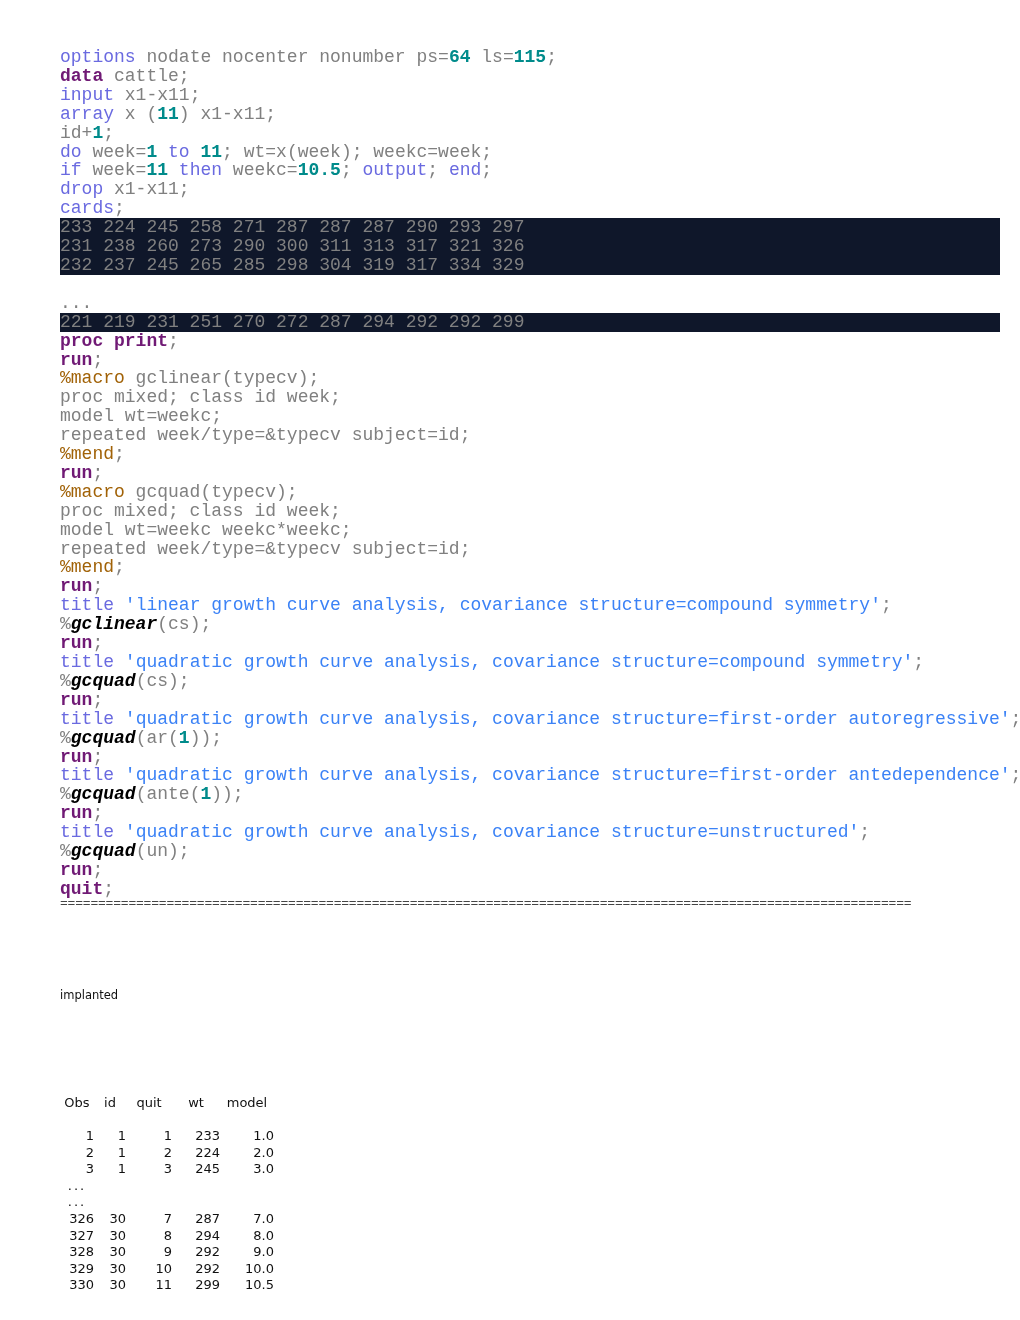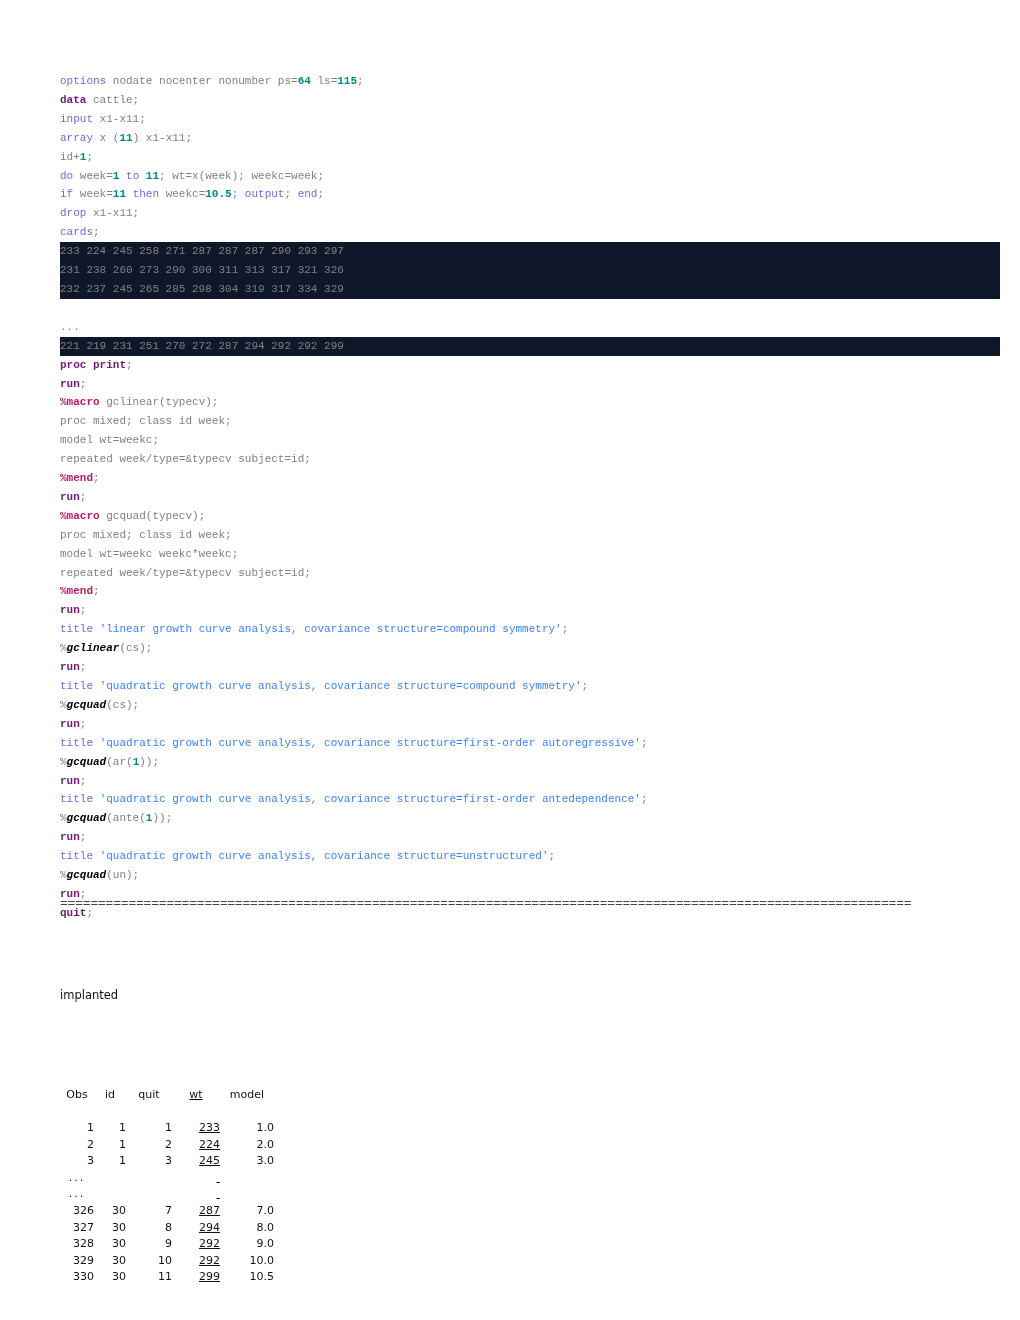--- a/index.html
+++ b/index.html
@@ -15,38 +15,38 @@
   }
   .page {
     position: relative;
     width: 1020px;
     height: 1320px;
     background: #ffffff;
   }
   .code-block {
     position: absolute;
     left: 60px;
-    top: 72px;
+    top: 48px;
     width: 940px;
     font-family: "Liberation Mono", "DejaVu Sans Mono", monospace;
-    font-size: 11px;
+    font-size: 18px;
     line-height: 18.9px;
     white-space: pre;
     color: #808080;
   }
   .code-line {
     white-space: pre;
     min-height: 18.9px;
   }
   .hl {
     background: #0f172a;
   }
   .kw-blue   { color: #6a6ae0; }
   .kw-navy   { color: #701a75; font-weight: bold; }
-  .kw-macro  { color: #be185d; font-weight: bold; }
+  .kw-macro  { color: #a16207; font-weight: normal; }
   .mname     { color: #000000; font-weight: bold; font-style: italic; }
   .num       { color: #008b8b; font-weight: bold; }
   .str       { color: #3b82f6; }
   .plain     { color: #808080; }
 
   .sep-line {
     position: absolute;
     left: 60px;
     top: 896px;
     width: 900px;
@@ -68,35 +68,36 @@
     line-height: 16.6px;
     color: #111111;
     white-space: pre;
   }
   .listing .lst-line { white-space: pre; min-height: 16.6px; }
   .listing .spacer { height: 16.6px; }
 
   .out-table {
     border-collapse: collapse;
     font-family: "DejaVu Sans", sans-serif;
-    font-size: 11px;
+    font-size: 13px;
     color: #111111;
+    margin-top: 8px;
   }
   .out-table td, .out-table th {
     padding: 0 0 0 0;
     line-height: 16.6px;
     font-weight: normal;
     text-align: right;
     white-space: pre;
   }
   .out-table th { text-align: center; }
   .col-obs   { width: 34px; }
   .col-id    { width: 32px; }
   .col-week  { width: 46px; }
-  .col-wt    { width: 48px; text-decoration: underline; }
+  .col-wt    { width: 48px; }
   .col-weekc { width: 54px; }
 </style>
 </head>
 <body>
 
 <div class="page">
 
   <div class="code-block" id="code-block"><div class="code-line"><span class="kw-blue">options</span><span class="plain"> nodate nocenter nonumber ps=</span><span class="num">64</span><span class="plain"> ls=</span><span class="num">115</span><span class="plain">;</span></div><div class="code-line"><span class="kw-navy">data</span><span class="plain"> cattle;</span></div><div class="code-line"><span class="kw-blue">input</span><span class="plain"> x1-x11;</span></div><div class="code-line"><span class="kw-blue">array</span><span class="plain"> x (</span><span class="num">11</span><span class="plain">) x1-x11;</span></div><div class="code-line"><span class="plain">id+</span><span class="num">1</span><span class="plain">;</span></div><div class="code-line"><span class="kw-blue">do</span><span class="plain"> week=</span><span class="num">1</span><span class="plain"> </span><span class="kw-blue">to</span><span class="plain"> </span><span class="num">11</span><span class="plain">; wt=x(week); weekc=week;</span></div><div class="code-line"><span class="kw-blue">if</span><span class="plain"> week=</span><span class="num">11</span><span class="plain"> </span><span class="kw-blue">then</span><span class="plain"> weekc=</span><span class="num">10.5</span><span class="plain">; </span><span class="kw-blue">output</span><span class="plain">; </span><span class="kw-blue">end</span><span class="plain">;</span></div><div class="code-line"><span class="kw-blue">drop</span><span class="plain"> x1-x11;</span></div><div class="code-line"><span class="kw-blue">cards</span><span class="plain">;</span></div><div class="code-line hl"><span class="plain">233 224 245 258 271 287 287 287 290 293 297</span></div><div class="code-line hl"><span class="plain">231 238 260 273 290 300 311 313 317 321 326</span></div><div class="code-line hl"><span class="plain">232 237 245 265 285 298 304 319 317 334 329</span></div><div class="code-line">&nbsp;</div><div class="code-line"><span class="plain">...</span></div><div class="code-line hl"><span class="plain">221 219 231 251 270 272 287 294 292 292 299</span></div><div class="code-line"><span class="kw-navy">proc print</span><span class="plain">;</span></div><div class="code-line"><span class="kw-navy">run</span><span class="plain">;</span></div><div class="code-line"><span class="kw-macro">%macro</span><span class="plain"> gclinear(typecv);</span></div><div class="code-line"><span class="plain">proc mixed; class id week;</span></div><div class="code-line"><span class="plain">model wt=weekc;</span></div><div class="code-line"><span class="plain">repeated week/type=&amp;typecv subject=id;</span></div><div class="code-line"><span class="kw-macro">%mend</span><span class="plain">;</span></div><div class="code-line"><span class="kw-navy">run</span><span class="plain">;</span></div><div class="code-line"><span class="kw-macro">%macro</span><span class="plain"> gcquad(typecv);</span></div><div class="code-line"><span class="plain">proc mixed; class id week;</span></div><div class="code-line"><span class="plain">model wt=weekc weekc*weekc;</span></div><div class="code-line"><span class="plain">repeated week/type=&amp;typecv subject=id;</span></div><div class="code-line"><span class="kw-macro">%mend</span><span class="plain">;</span></div><div class="code-line"><span class="kw-navy">run</span><span class="plain">;</span></div><div class="code-line"><span class="kw-blue">title</span><span class="plain"> </span><span class="str">'linear growth curve analysis, covariance structure=compound symmetry'</span><span class="plain">;</span></div><div class="code-line"><span class="plain">%</span><span class="mname">gclinear</span><span class="plain">(cs);</span></div><div class="code-line"><span class="kw-navy">run</span><span class="plain">;</span></div><div class="code-line"><span class="kw-blue">title</span><span class="plain"> </span><span class="str">'quadratic growth curve analysis, covariance structure=compound symmetry'</span><span class="plain">;</span></div><div class="code-line"><span class="plain">%</span><span class="mname">gcquad</span><span class="plain">(cs);</span></div><div class="code-line"><span class="kw-navy">run</span><span class="plain">;</span></div><div class="code-line"><span class="kw-blue">title</span><span class="plain"> </span><span class="str">'quadratic growth curve analysis, covariance structure=first-order autoregressive'</span><span class="plain">;</span></div><div class="code-line"><span class="plain">%</span><span class="mname">gcquad</span><span class="plain">(ar(</span><span class="num">1</span><span class="plain">));</span></div><div class="code-line"><span class="kw-navy">run</span><span class="plain">;</span></div><div class="code-line"><span class="kw-blue">title</span><span class="plain"> </span><span class="str">'quadratic growth curve analysis, covariance structure=first-order antedependence'</span><span class="plain">;</span></div><div class="code-line"><span class="plain">%</span><span class="mname">gcquad</span><span class="plain">(ante(</span><span class="num">1</span><span class="plain">));</span></div><div class="code-line"><span class="kw-navy">run</span><span class="plain">;</span></div><div class="code-line"><span class="kw-blue">title</span><span class="plain"> </span><span class="str">'quadratic growth curve analysis, covariance structure=unstructured'</span><span class="plain">;</span></div><div class="code-line"><span class="plain">%</span><span class="mname">gcquad</span><span class="plain">(un);</span></div><div class="code-line"><span class="kw-navy">run</span><span class="plain">;</span></div><div class="code-line"><span class="kw-navy">quit</span><span class="plain">;</span></div></div>
 
   <div class="sep-line">================================================================================================================</div>

